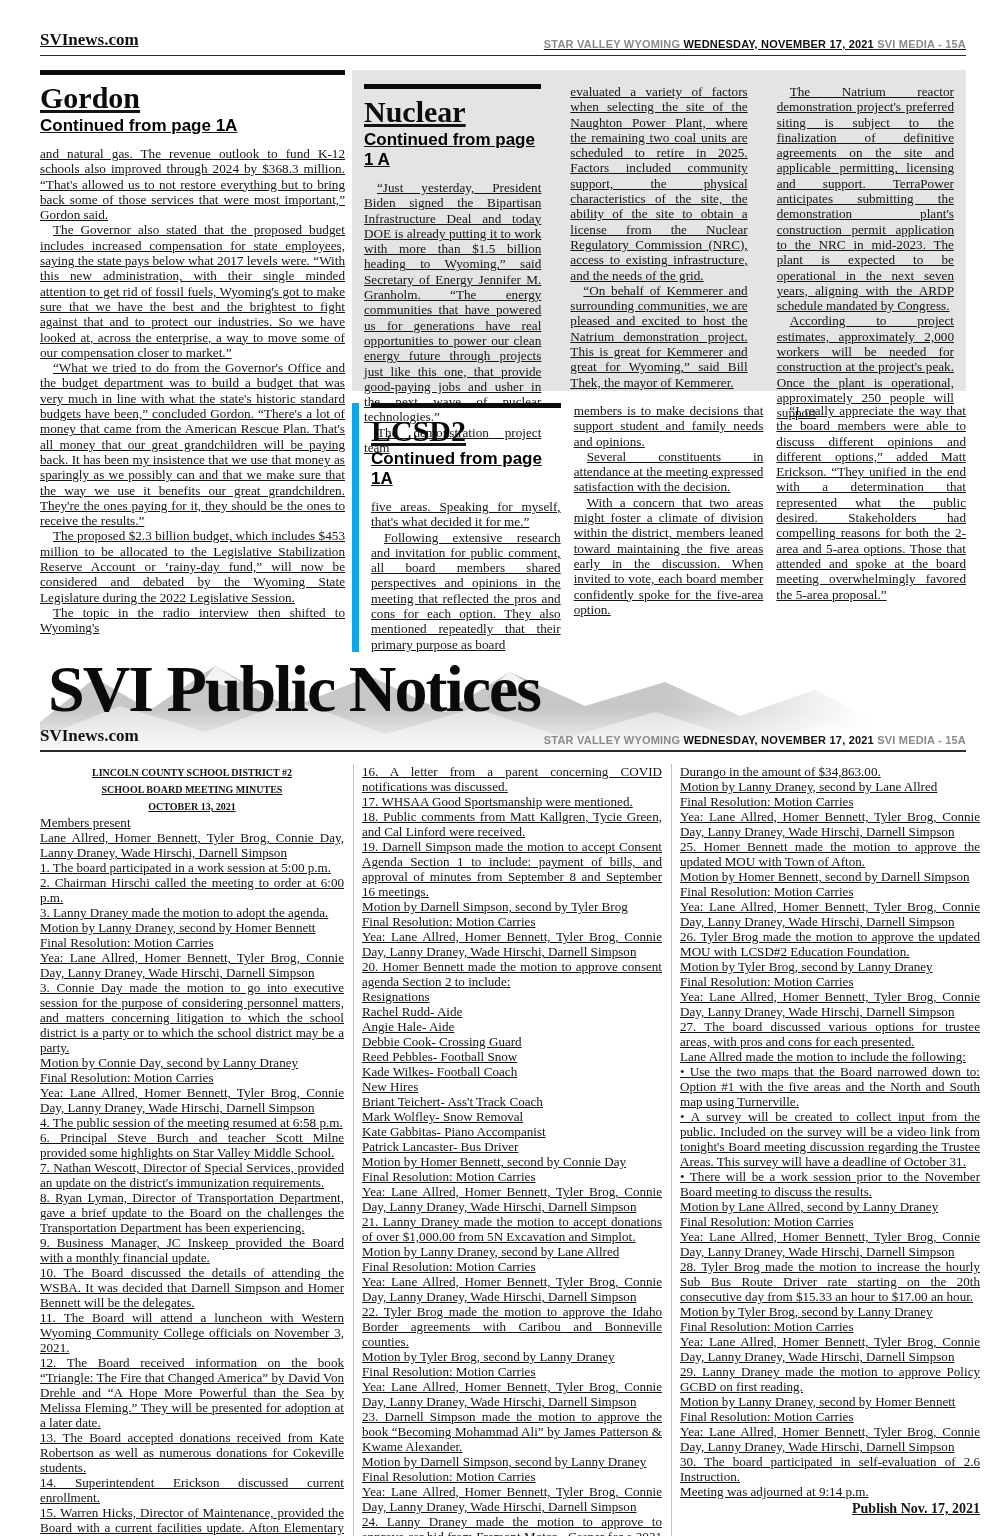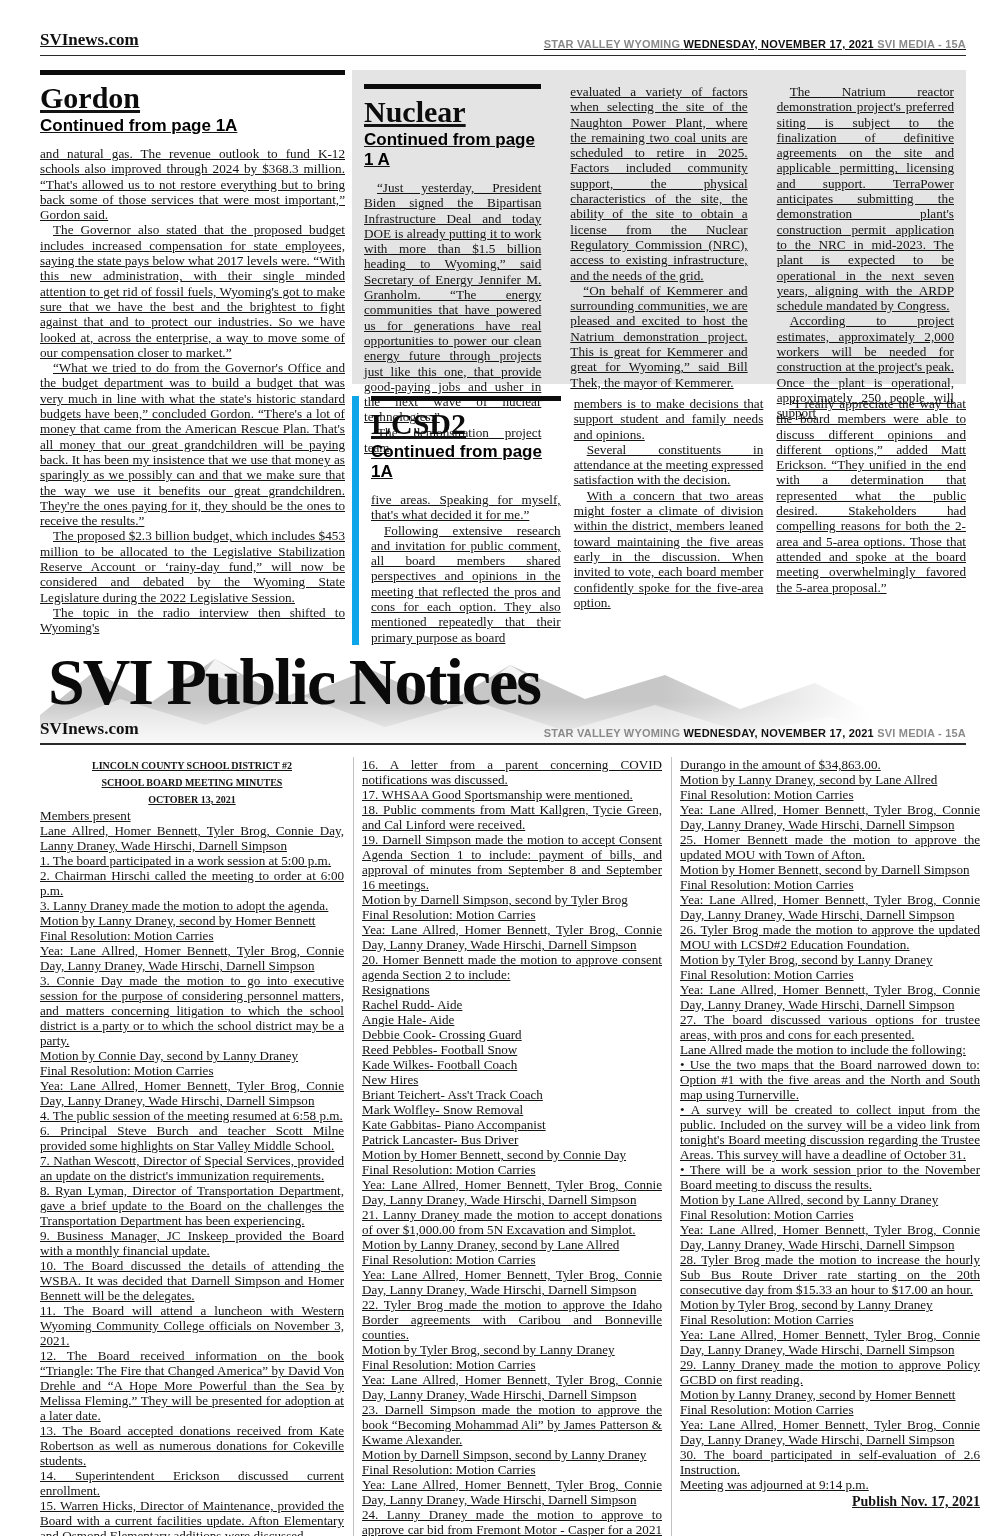--- a/index.html
+++ b/index.html
@@ -19,21 +19,21 @@
   .top-section{display:flex;gap:7px;margin-top:14px;}
   .art-bar{height:5px;background:#0c0c0c;margin-bottom:7px;}
   h2.art-title{margin:0 0 2px 0;font-size:30px;line-height:32px;font-weight:bold;color:#0c0c0c;}
   .cont{font-family:"Liberation Sans",sans-serif;font-weight:bold;font-size:17px;margin-bottom:10px;color:#000000;}
   .body p{margin:0;font-size:13.2px;line-height:15.3px;text-align:justify;}
   .body p + p{text-indent:13px;}
   .body.ind-first p:first-child{text-indent:13px;}
 
   .gordon{width:305px;flex:0 0 auto;}
   .right-zone{flex:1 1 auto;min-width:0;}
-  .nuclear-box{background:#e4e4e4;padding:14px 12px 4px 12px;display:flex;gap:29px;height:296px;}
+  .nuclear-box{background:#e4e4e4;padding:14px 12px 11px 12px;display:flex;gap:29px;height:296px;}
   .n-col{flex:1 1 0;min-width:0;}
   .n-col .art-bar{height:5px;}
   .lcsd2-row{display:flex;gap:13px;margin-top:12px;padding-left:12px;border-left:7px solid #0ea5e9;}
   .l-col{flex:1 1 0;min-width:0;}
 
   
   .banner{position:relative;height:96px;margin-top:4px;}
   .banner svg{position:absolute;left:0;top:0;}
   .banner h1{position:absolute;left:8px;top:-2px;margin:0;font-size:66px;line-height:70px;
              font-weight:900;letter-spacing:-2px;color:#0a0a0a;font-family:"Liberation Serif",serif;}

